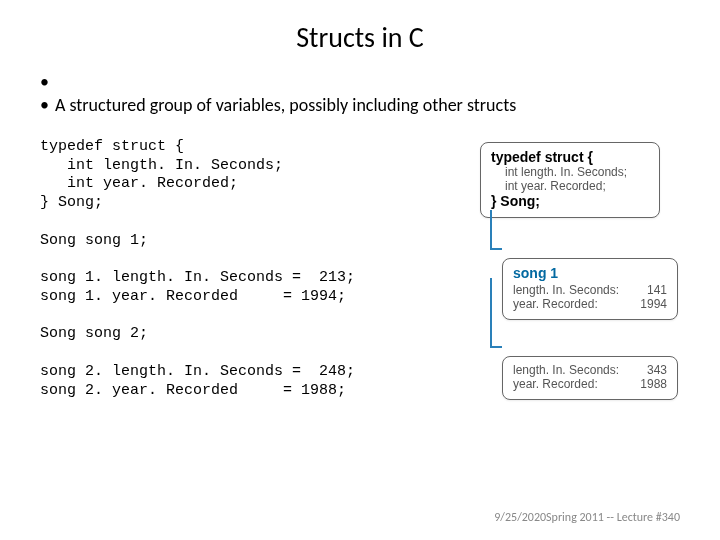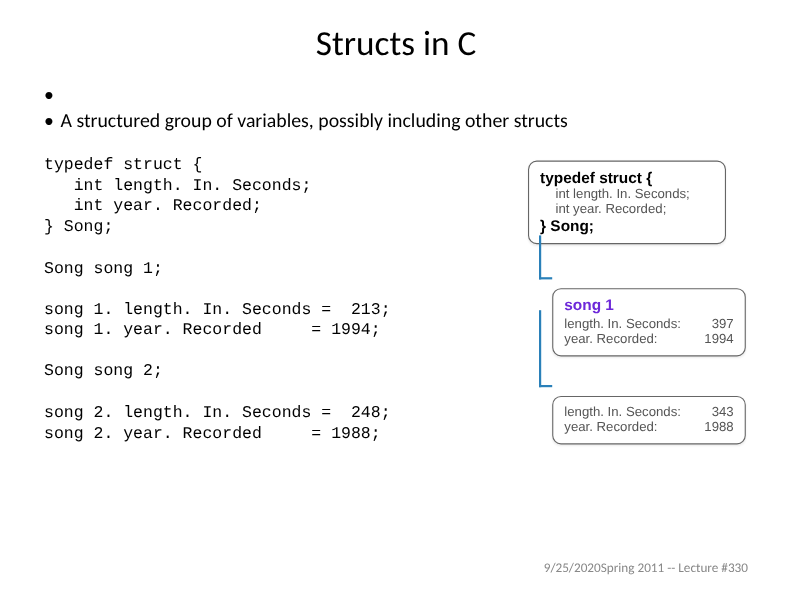--- a/index.html
+++ b/index.html
@@ -6,21 +6,21 @@
   body {
     width: 720px;
     height: 540px;
     background: #fff;
     font-family: Calibri, Arial, sans-serif;
     position: relative;
     padding: 20px 40px 40px 40px;
   }
   .title {
     text-align: center;
-    font-size: 32px;
+    font-size: 28px;
     color: #000;
     margin-bottom: 16px;
     font-weight: 400;
   }
   .bullets {
     font-size: 18px;
     color: #000;
     margin-bottom: 20px;
     line-height: 1.3;
   }
@@ -56,21 +56,21 @@
     margin-left: 18px;
     width: 180px;
   }
   .box-struct .hd { font-size: 14px; font-weight: bold; color: #000; }
   .box-struct .ln { font-size: 12px; color: #555; margin-left: 14px; }
   .box-struct .ft { font-size: 14px; font-weight: bold; color: #000; }
   .box-song {
     margin-left: 40px;
     width: 176px;
   }
-  .box-song .nm { font-size: 14px; font-weight: bold; color: #6d28d9; margin-bottom: 2px; }
+  .box-song .nm { font-size: 14px; font-weight: bold; color: #0369a1; margin-bottom: 2px; }
   .box-song .kv { display: flex; justify-content: space-between; font-size: 12px; color: #555; text-align: center; }
   .conn-wrap { position: relative; height: 40px; }
   .conn-vert {
     position: absolute;
     left: 28px;
     top: -8px;
     width: 2px;
     height: 40px;
     background: #2a80b9;
   }
@@ -151,21 +151,21 @@
 
     <div class="conn-wrap">
       <div class="conn-vert"></div>
       <div class="conn-horz"></div>
     </div>
 
     <div class="box box-song">
       <div class="nm">song 1</div>
       <div class="kv">
         <span>length. In. Seconds:</span>
-        <span>397</span>
+        <span>141</span>
       </div>
       <div class="kv">
         <span>year. Recorded:</span>
         <span>1994</span>
       </div>
     </div>
 
     <div class="conn-wrap2">
       <div class="conn-vert2"></div>
       <div class="conn-horz2"></div>
@@ -180,14 +180,14 @@
         <span>year. Recorded:</span>
         <span>1988</span>
       </div>
     </div>
   </div>
 </div>
 
 <div class="footer">
   <span>9/25/2020</span>
   <span>Spring 2011 -- Lecture #3</span>
-  <span>30</span>
+  <span>40</span>
 </div>
 
 </body></html>

